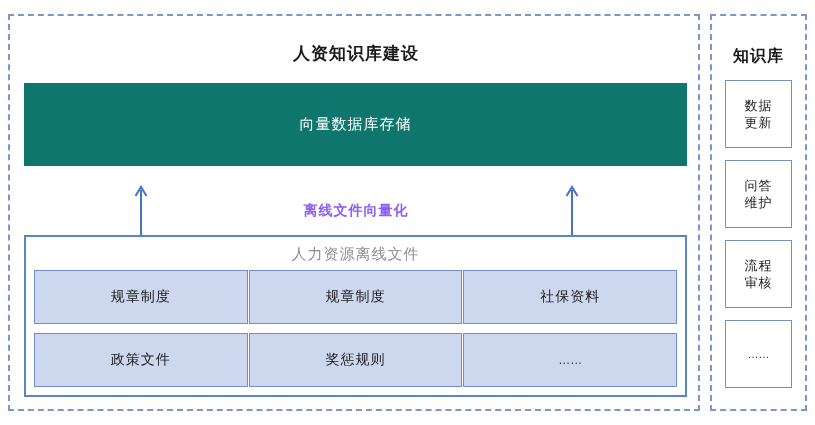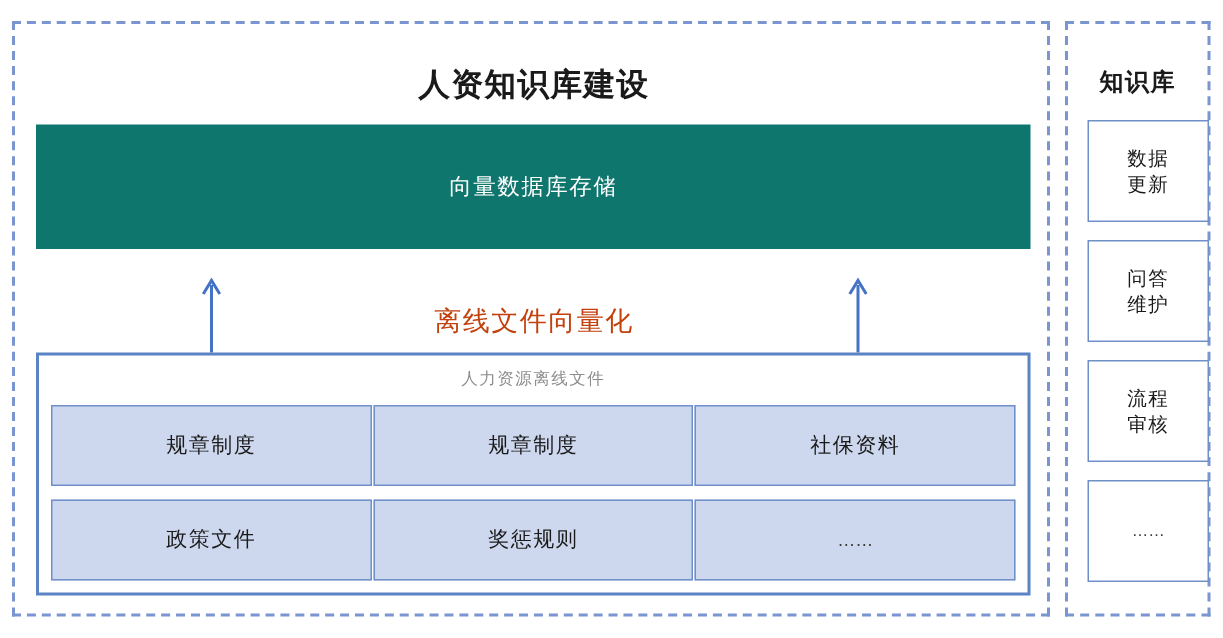--- a/index.html
+++ b/index.html
@@ -37,21 +37,21 @@
     height: 397px;
   }
 
   
   #main-title {
     position: absolute;
     left: 0;
     top: 26px;
     width: 692px;
     text-align: center;
-    font-size: 21px;
+    font-size: 17px;
     font-weight: bold;
     color: #1a1a1a;
     letter-spacing: 1px;
   }
 
   #vector-store-bar {
     position: absolute;
     left: 14px;
     top: 67px;
     width: 663px;
@@ -66,23 +66,24 @@
     font-size: 15px;
     letter-spacing: 1px;
   }
 
   #vectorize-label {
     position: absolute;
     left: 0;
     top: 186px;
     width: 692px;
     text-align: center;
-    font-size: 18px;
-    color: #c2410c;
-    letter-spacing: 1px;
+    font-size: 14px;
+    color: #8b5cf6;
+    letter-spacing: 1px;
+    font-weight: bold;
   }
 
   .up-arrow {
     position: absolute;
     top: 168px;
     width: 16px;
     height: 62px;
   }
   #arrow-left  { left: 123px; }
   #arrow-right { left: 554px; }
@@ -98,21 +99,21 @@
     box-sizing: border-box;
     background: #ffffff;
   }
 
   #files-container-title {
     position: absolute;
     left: 0;
     top: 8px;
     width: 100%;
     text-align: center;
-    font-size: 11px;
+    font-size: 15px;
     color: #8c8c8c;
     letter-spacing: 1px;
   }
 
   #files-grid {
     position: absolute;
     left: 8px;
     top: 33px;
     right: 8px;
     bottom: 8px;
@@ -156,21 +157,21 @@
   #sidebar-title .ttl-line { display: block; }
 
   #sidebar-items {
     position: absolute;
     left: 13px;
     top: 64px;
     width: 67px;
   }
 
   .sidebar-card {
-    width: 81px;
+    width: 67px;
     height: 68px;
     border: 1px solid #6f8fc9;
     box-sizing: border-box;
     background: #ffffff;
     margin-bottom: 12px;
     display: flex;
     align-items: center;
     justify-content: center;
     font-size: 13px;
     color: #1a1a1a;

